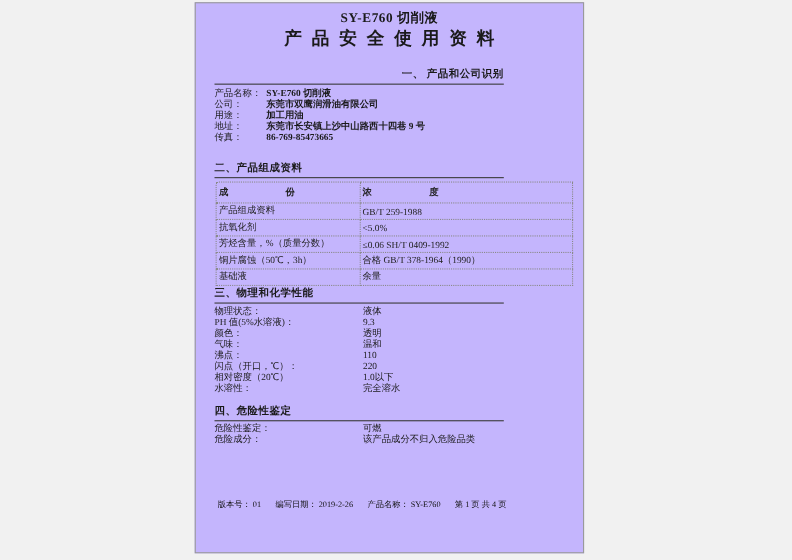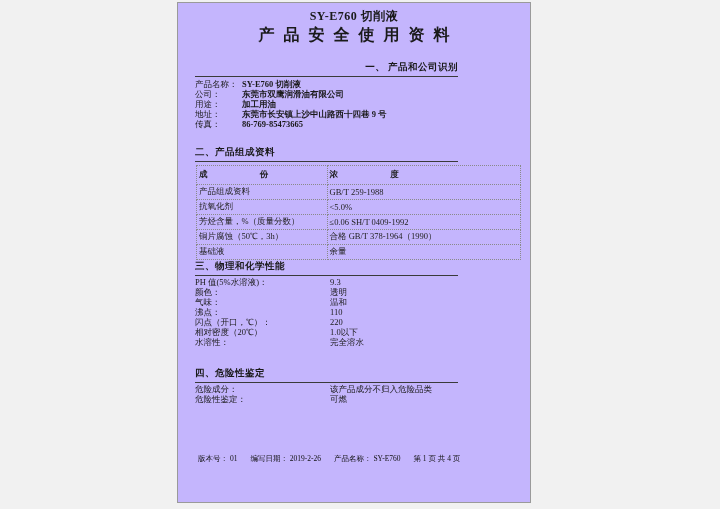--- a/index.html
+++ b/index.html
@@ -115,20 +115,24 @@
       <tr>
         <td class="c1">基础液</td>
         <td class="c2">余量</td>
       </tr>
     </tbody>
       </table>
 
     <div class="section-heading h3">三、物理和化学性能</div>
     <div class="kv-block kv3">
       <div class="kv-row">
+        <span class="kv-label">物理状态：</span>
+        <span class="kv-value">液体</span>
+      </div>
+      <div class="kv-row">
         <span class="kv-label">PH 值(5%水溶液)：</span>
         <span class="kv-value">9.3</span>
       </div>
       <div class="kv-row">
         <span class="kv-label">颜色：</span>
         <span class="kv-value">透明</span>
       </div>
       <div class="kv-row">
         <span class="kv-label">气味：</span>
         <span class="kv-value">温和</span>
@@ -147,26 +151,26 @@
       </div>
       <div class="kv-row">
         <span class="kv-label">水溶性：</span>
         <span class="kv-value">完全溶水</span>
       </div>
     </div>
 
     <div class="section-heading h4">四、危险性鉴定</div>
     <div class="kv-block kv4">
       <div class="kv-row">
+        <span class="kv-label">危险性鉴定：</span>
+        <span class="kv-value">可燃</span>
+      </div>
+      <div class="kv-row">
         <span class="kv-label">危险成分：</span>
         <span class="kv-value">该产品成分不归入危险品类</span>
-      </div>
-      <div class="kv-row">
-        <span class="kv-label">危险性鉴定：</span>
-        <span class="kv-value">可燃</span>
       </div>
     </div>
 
     <div class="footer">
       <span>版本号： 01</span>
       <span>编写日期： 2019-2-26</span>
       <span>产品名称： SY-E760</span>
       <span>第 1 页 共 4 页</span>
     </div>
 

